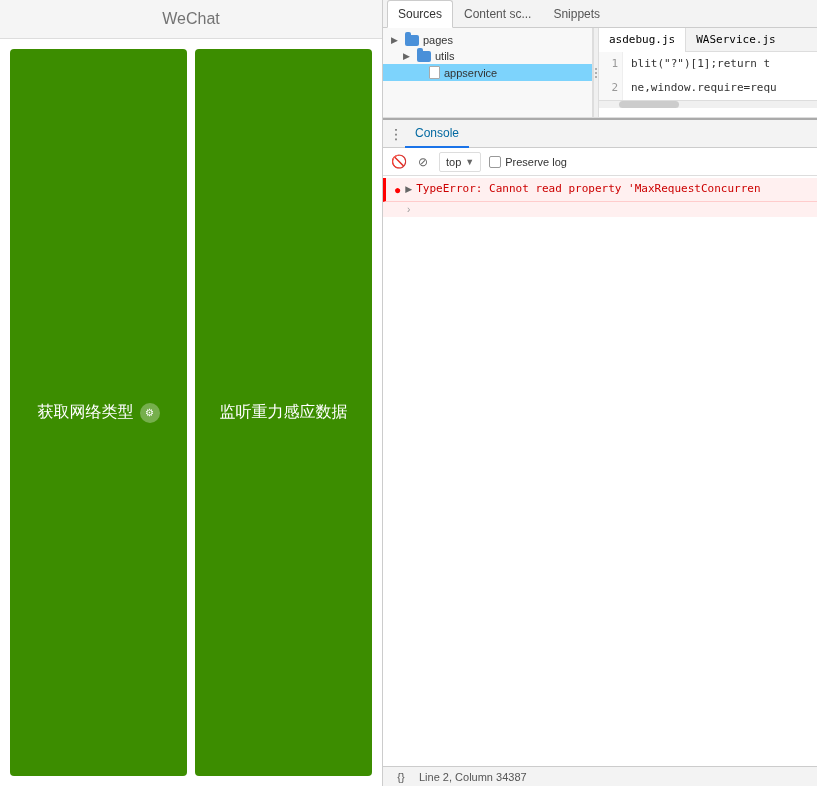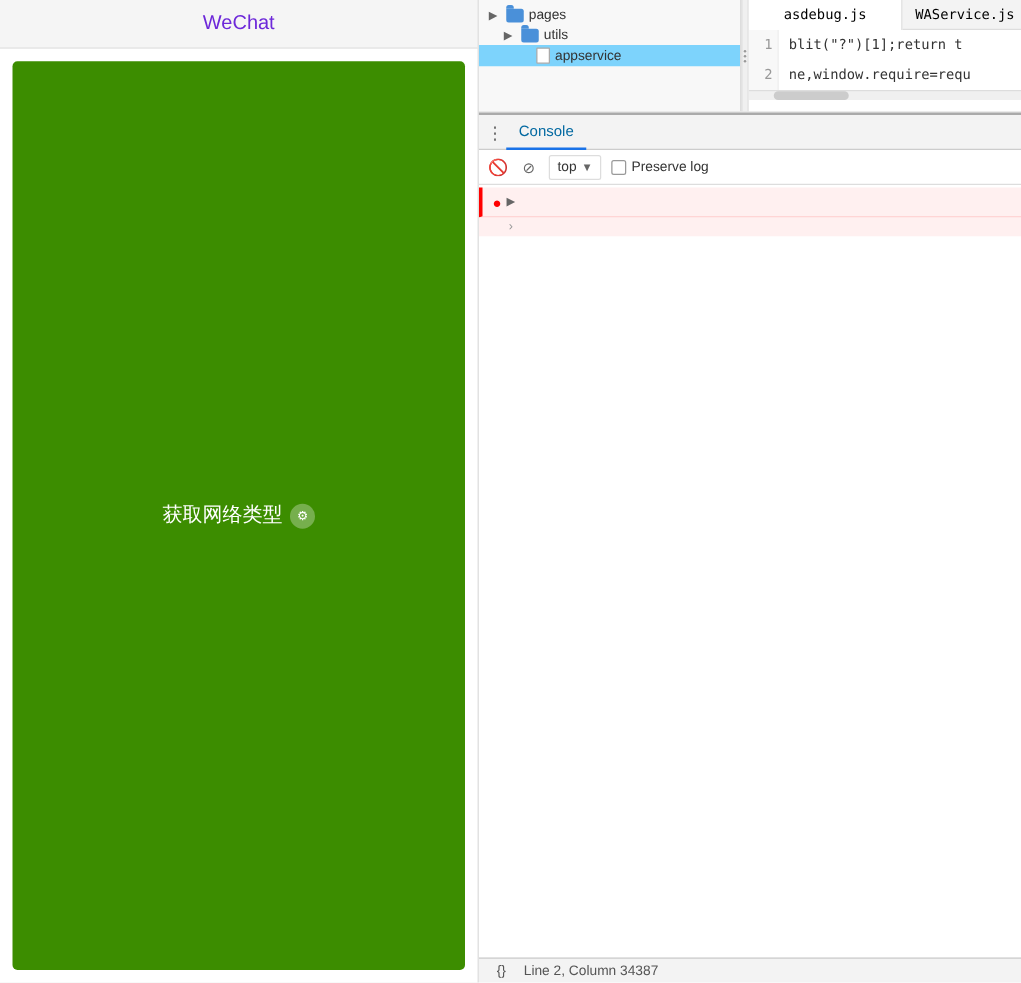--- a/index.html
+++ b/index.html
@@ -23,21 +23,21 @@
       align-items: center;
       border-right: 1px solid #ccc;
       flex-shrink: 0;
     }
 
     .wechat-header {
       width: 100%;
       text-align: center;
       padding: 10px 0;
       font-size: 16px;
-      color: #6d28d9;
+      color: #737373;
       background: #f5f5f5;
       border-bottom: 1px solid #ddd;
     }
 
     .wechat-content {
       width: 100%;
       padding: 10px;
       display: flex;
       flex-direction: row;
       gap: 8px;
@@ -455,26 +455,40 @@
 <div class="wechat-panel">
   <div class="wechat-header">WeChat</div>
   <div class="wechat-content">
 
     <button class="wechat-button">
       <span>获取网络类型</span>
       <span class="btn-icon">⚙</span>
     </button>
 
 
+    <button class="wechat-button">
+      <span>监听重力感应数据</span>
+    </button>
 
   </div>
 </div>
 
 <div class="devtools-panel">
 
+  <div class="devtools-tabs-bar">
+    <div class="tab-item active">
+      <span>Sources</span>
+    </div>
+    <div class="tab-item">
+      <span>Content sc...</span>
+    </div>
+    <div class="tab-item">
+      <span>Snippets</span>
+    </div>
+  </div>
 
   <div class="sources-top">
 
     <div class="sources-tree">
       <div class="tree-item">
         <span class="tree-arrow">▶</span>
         <span class="folder-icon"></span>
         <span class="tree-label">pages</span>
       </div>
       <div class="tree-item" style="padding-left: 20px;">
@@ -493,21 +507,21 @@
       <div class="v-divider-dots">
         <div class="v-divider-dot"></div>
         <div class="v-divider-dot"></div>
         <div class="v-divider-dot"></div>
       </div>
     </div>
 
     <div class="right-code-panel">
 
       <div style="display:flex; background:#f3f3f3; border-bottom:1px solid #ddd; height:24px; align-items:center;">
-        <div style="padding:2px 28px; font-size:11px; background:white; border-right:1px solid #ddd; cursor:pointer; height:24px; display:flex; align-items:center;">
+        <div style="padding:2px 10px; font-size:11px; background:white; border-right:1px solid #ddd; cursor:pointer; height:24px; display:flex; align-items:center;">
           <span>asdebug.js</span>
         </div>
         <div style="padding:2px 10px; font-size:11px; cursor:pointer; height:24px; display:flex; align-items:center;">
           <span>WAService.js</span>
         </div>
       </div>
 
       <div class="right-code-lines">
         <div class="right-line-numbers">1</div>
         <div class="right-code-content">blit("?")[1];return t</div>
@@ -543,20 +557,21 @@
         <div class="preserve-log-checkbox"></div>
         <span>Preserve log</span>
       </label>
     </div>
 
     <div class="console-content">
 
       <div class="console-error-row">
         <span class="error-icon">●</span>
         <span class="expand-arrow">▶</span>
+        <span class="error-text">TypeError: Cannot read property 'MaxRequestConcurren</span>
       </div>
 
       <div class="console-arrow-row">
         <span class="small-arrow">›</span>
       </div>
     </div>
 
     <div class="status-bar">
       <span class="format-icon">{}</span>
       <span class="status-text">Line 2, Column 34387</span>

